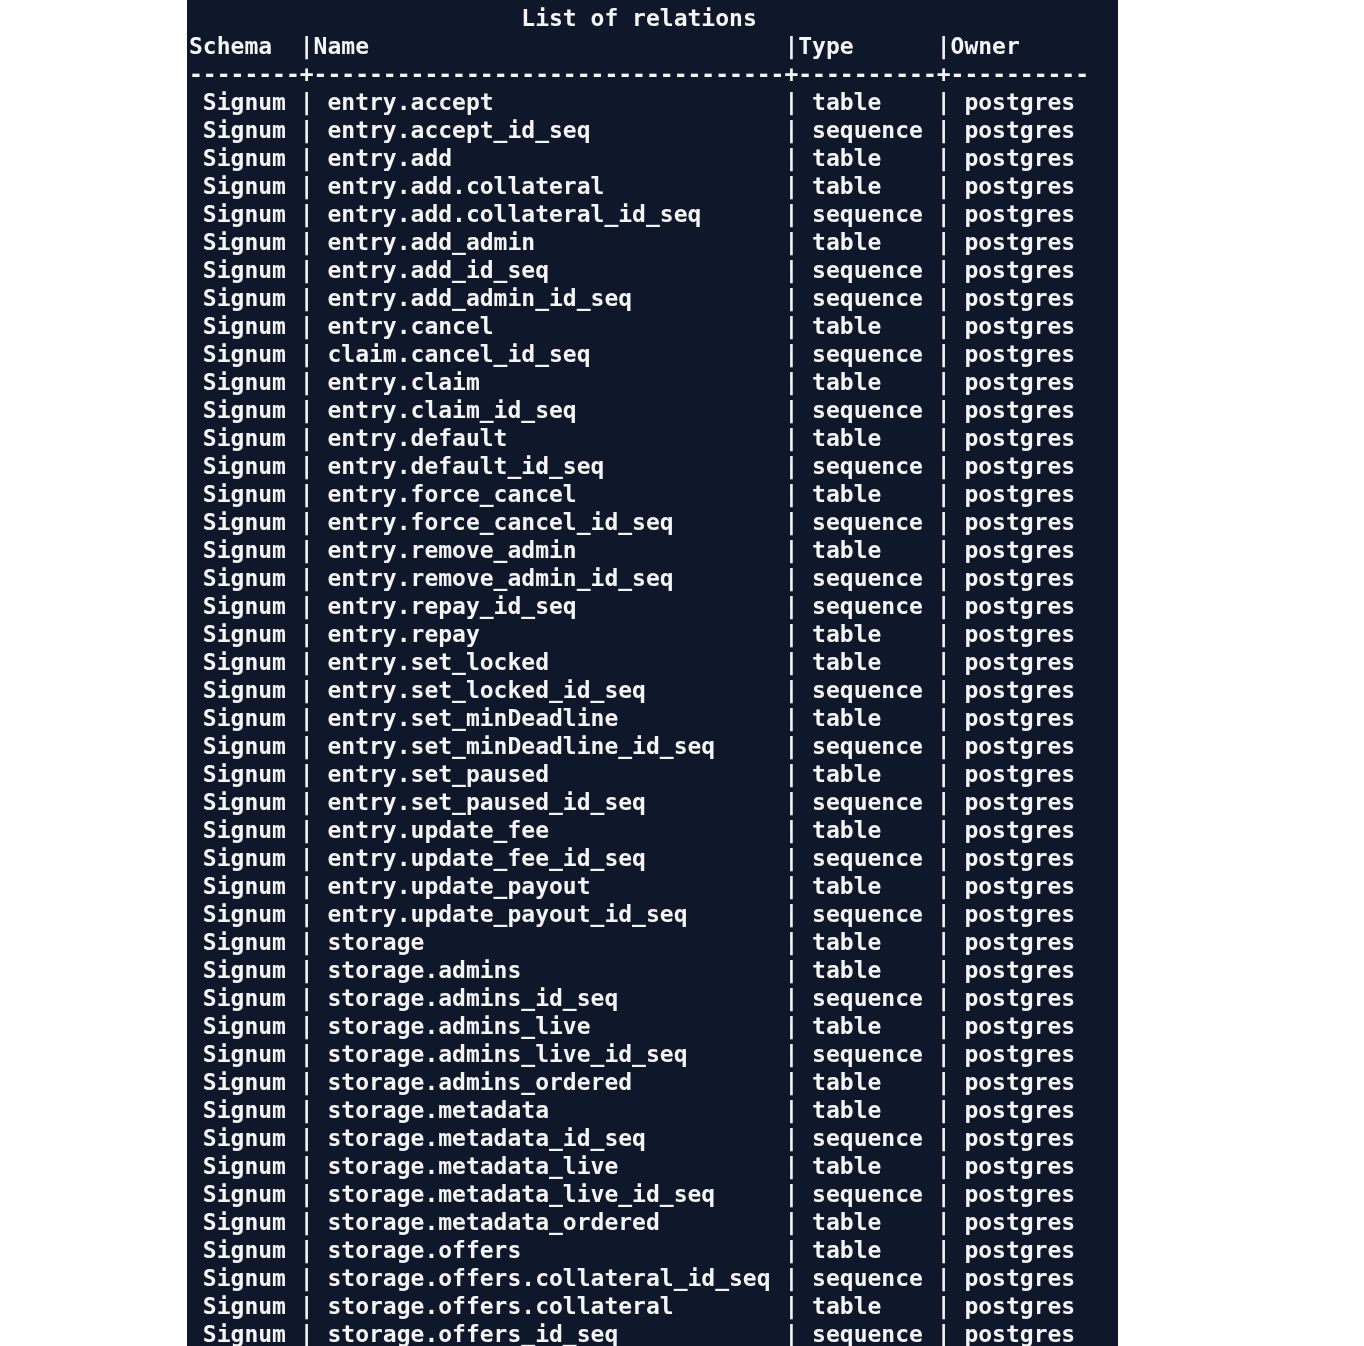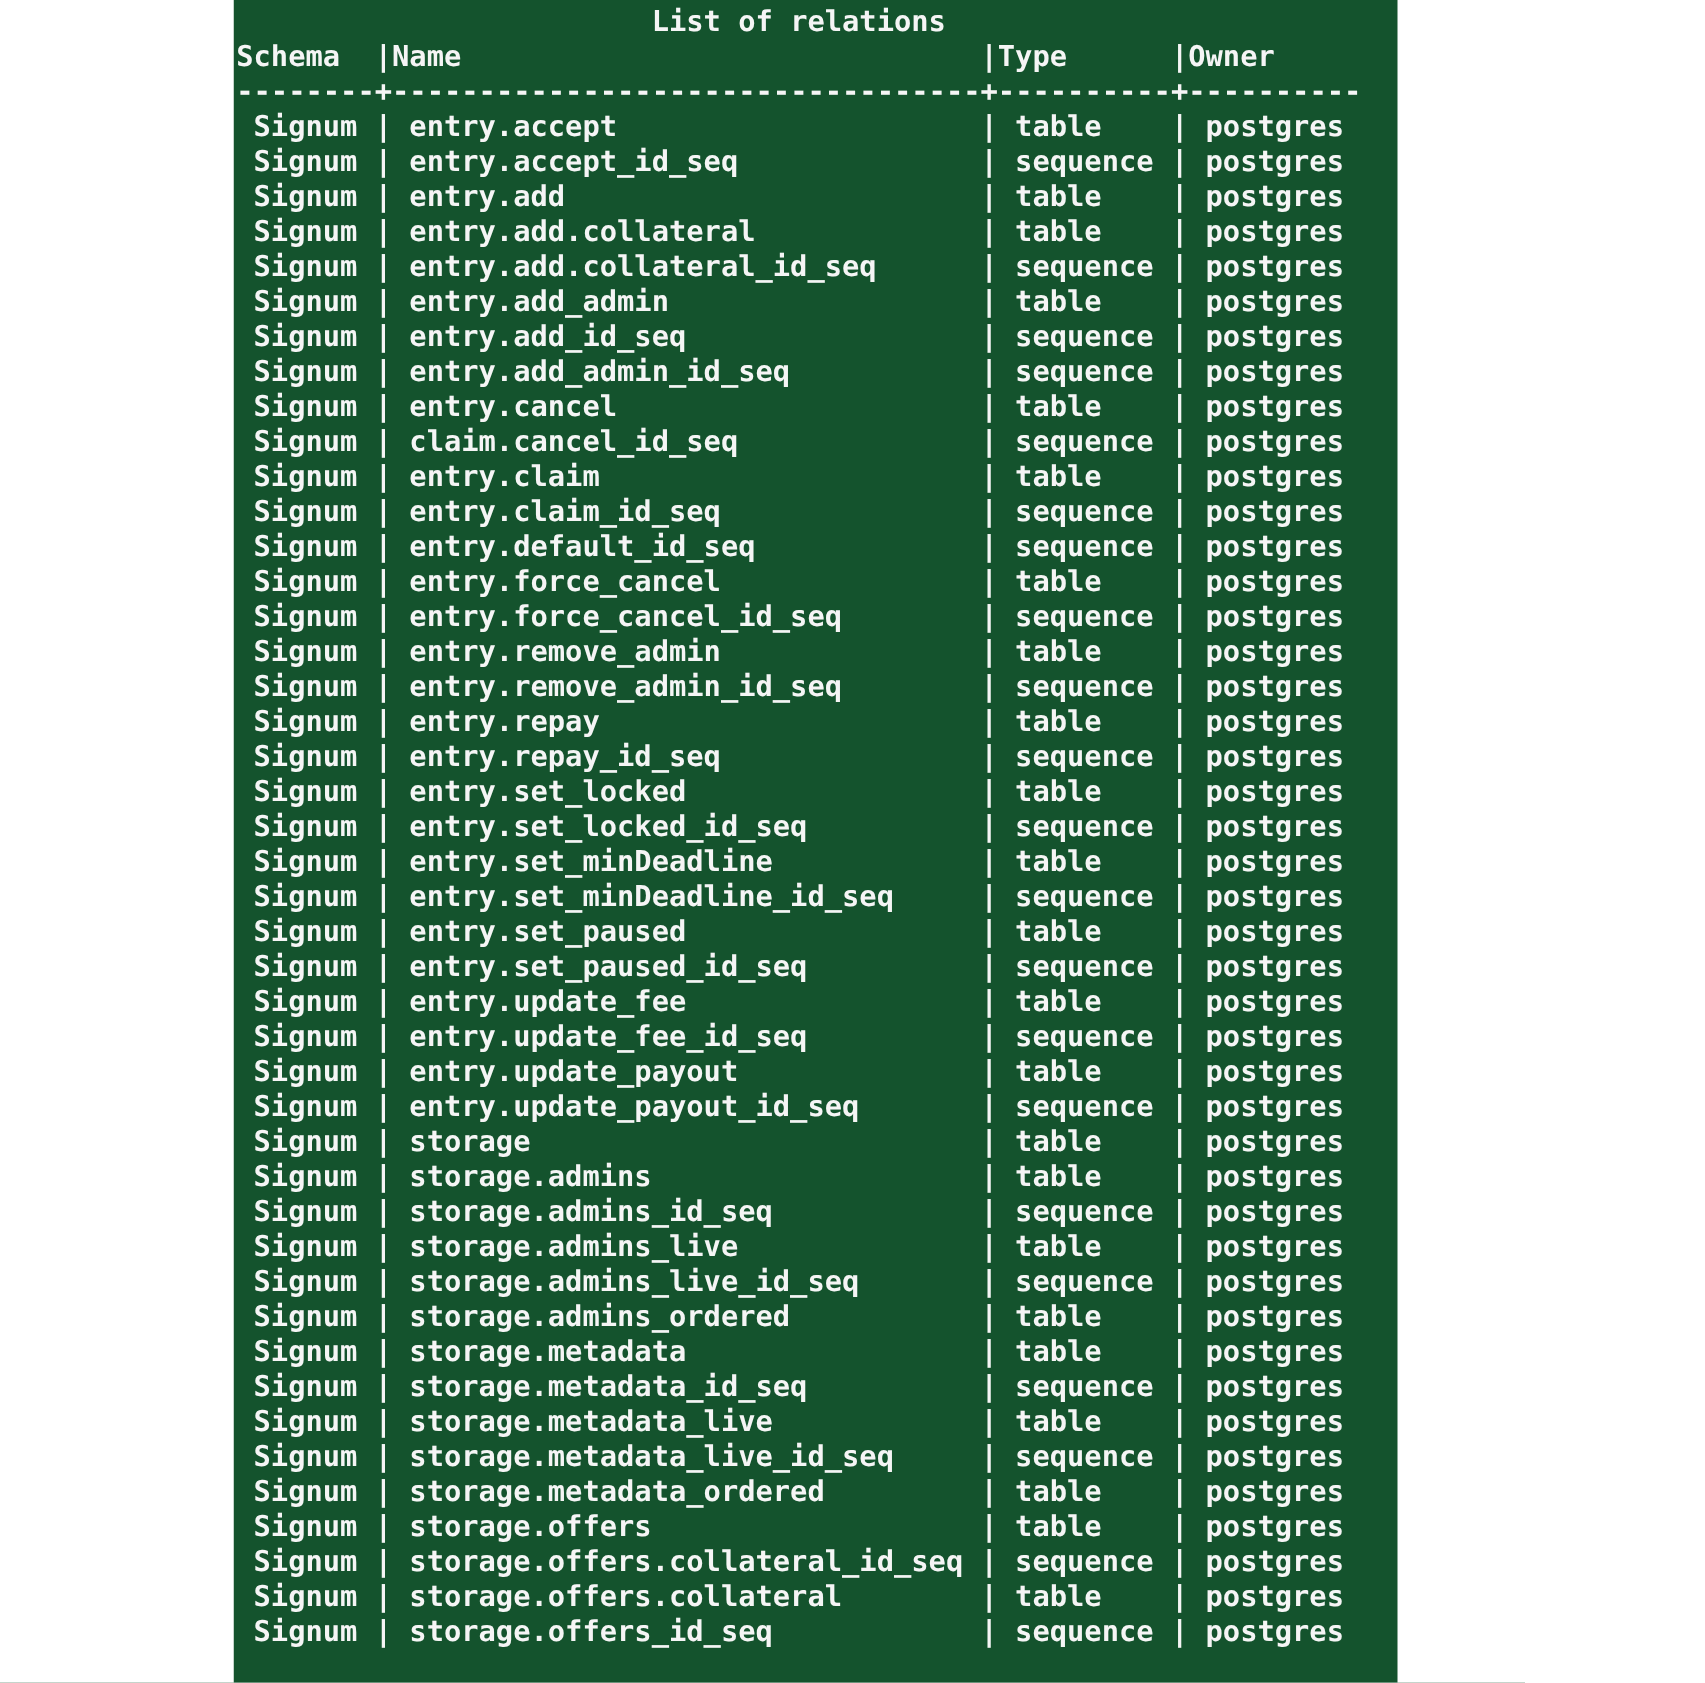--- a/index.html
+++ b/index.html
@@ -9,21 +9,21 @@
     width: 1364px;
     height: 1346px;
     overflow: hidden;
   }
   .terminal {
     position: absolute;
     left: 187px;
     top: 0;
     width: 931px;
     height: 1346px;
-    background: #14532d;
+    background: #0f172a;
     color: #f5f5f5;
     font-family: "DejaVu Sans Mono", "Liberation Mono", monospace;
     font-size: 23px;
     font-weight: bold;
     line-height: 28px;
     padding: 4px 0 0 2px;
     box-sizing: border-box;
     overflow: hidden;
   }
   .line {
@@ -78,34 +78,35 @@
   <div class="line"><span class="cell c-schema datum">Signum</span><span class="pipe">|</span><span class="cell c-name datum">entry.add_admin_id_seq</span><span class="pipe">|</span><span class="cell c-type datum">sequence</span><span class="pipe">|</span><span class="cell c-owner datum">postgres</span></div>
 
   <div class="line"><span class="cell c-schema datum">Signum</span><span class="pipe">|</span><span class="cell c-name datum">entry.cancel</span><span class="pipe">|</span><span class="cell c-type datum">table</span><span class="pipe">|</span><span class="cell c-owner datum">postgres</span></div>
 
   <div class="line"><span class="cell c-schema datum">Signum</span><span class="pipe">|</span><span class="cell c-name datum">claim.cancel_id_seq</span><span class="pipe">|</span><span class="cell c-type datum">sequence</span><span class="pipe">|</span><span class="cell c-owner datum">postgres</span></div>
 
   <div class="line"><span class="cell c-schema datum">Signum</span><span class="pipe">|</span><span class="cell c-name datum">entry.claim</span><span class="pipe">|</span><span class="cell c-type datum">table</span><span class="pipe">|</span><span class="cell c-owner datum">postgres</span></div>
 
   <div class="line"><span class="cell c-schema datum">Signum</span><span class="pipe">|</span><span class="cell c-name datum">entry.claim_id_seq</span><span class="pipe">|</span><span class="cell c-type datum">sequence</span><span class="pipe">|</span><span class="cell c-owner datum">postgres</span></div>
 
+  <div class="line"><span class="cell c-schema datum">Signum</span><span class="pipe">|</span><span class="cell c-name datum">entry.default</span><span class="pipe">|</span><span class="cell c-type datum">table</span><span class="pipe">|</span><span class="cell c-owner datum">postgres</span></div>
 
   <div class="line"><span class="cell c-schema datum">Signum</span><span class="pipe">|</span><span class="cell c-name datum">entry.default_id_seq</span><span class="pipe">|</span><span class="cell c-type datum">sequence</span><span class="pipe">|</span><span class="cell c-owner datum">postgres</span></div>
 
   <div class="line"><span class="cell c-schema datum">Signum</span><span class="pipe">|</span><span class="cell c-name datum">entry.force_cancel</span><span class="pipe">|</span><span class="cell c-type datum">table</span><span class="pipe">|</span><span class="cell c-owner datum">postgres</span></div>
 
   <div class="line"><span class="cell c-schema datum">Signum</span><span class="pipe">|</span><span class="cell c-name datum">entry.force_cancel_id_seq</span><span class="pipe">|</span><span class="cell c-type datum">sequence</span><span class="pipe">|</span><span class="cell c-owner datum">postgres</span></div>
 
   <div class="line"><span class="cell c-schema datum">Signum</span><span class="pipe">|</span><span class="cell c-name datum">entry.remove_admin</span><span class="pipe">|</span><span class="cell c-type datum">table</span><span class="pipe">|</span><span class="cell c-owner datum">postgres</span></div>
 
   <div class="line"><span class="cell c-schema datum">Signum</span><span class="pipe">|</span><span class="cell c-name datum">entry.remove_admin_id_seq</span><span class="pipe">|</span><span class="cell c-type datum">sequence</span><span class="pipe">|</span><span class="cell c-owner datum">postgres</span></div>
 
+  <div class="line"><span class="cell c-schema datum">Signum</span><span class="pipe">|</span><span class="cell c-name datum">entry.repay_id_seq</span><span class="pipe">|</span><span class="cell c-type datum">sequence</span><span class="pipe">|</span><span class="cell c-owner datum">postgres</span></div>
+
   <div class="line"><span class="cell c-schema datum">Signum</span><span class="pipe">|</span><span class="cell c-name datum">entry.repay</span><span class="pipe">|</span><span class="cell c-type datum">table</span><span class="pipe">|</span><span class="cell c-owner datum">postgres</span></div>
-
-  <div class="line"><span class="cell c-schema datum">Signum</span><span class="pipe">|</span><span class="cell c-name datum">entry.repay_id_seq</span><span class="pipe">|</span><span class="cell c-type datum">sequence</span><span class="pipe">|</span><span class="cell c-owner datum">postgres</span></div>
 
   <div class="line"><span class="cell c-schema datum">Signum</span><span class="pipe">|</span><span class="cell c-name datum">entry.set_locked</span><span class="pipe">|</span><span class="cell c-type datum">table</span><span class="pipe">|</span><span class="cell c-owner datum">postgres</span></div>
 
   <div class="line"><span class="cell c-schema datum">Signum</span><span class="pipe">|</span><span class="cell c-name datum">entry.set_locked_id_seq</span><span class="pipe">|</span><span class="cell c-type datum">sequence</span><span class="pipe">|</span><span class="cell c-owner datum">postgres</span></div>
 
   <div class="line"><span class="cell c-schema datum">Signum</span><span class="pipe">|</span><span class="cell c-name datum">entry.set_minDeadline</span><span class="pipe">|</span><span class="cell c-type datum">table</span><span class="pipe">|</span><span class="cell c-owner datum">postgres</span></div>
 
   <div class="line"><span class="cell c-schema datum">Signum</span><span class="pipe">|</span><span class="cell c-name datum">entry.set_minDeadline_id_seq</span><span class="pipe">|</span><span class="cell c-type datum">sequence</span><span class="pipe">|</span><span class="cell c-owner datum">postgres</span></div>
 
   <div class="line"><span class="cell c-schema datum">Signum</span><span class="pipe">|</span><span class="cell c-name datum">entry.set_paused</span><span class="pipe">|</span><span class="cell c-type datum">table</span><span class="pipe">|</span><span class="cell c-owner datum">postgres</span></div>

